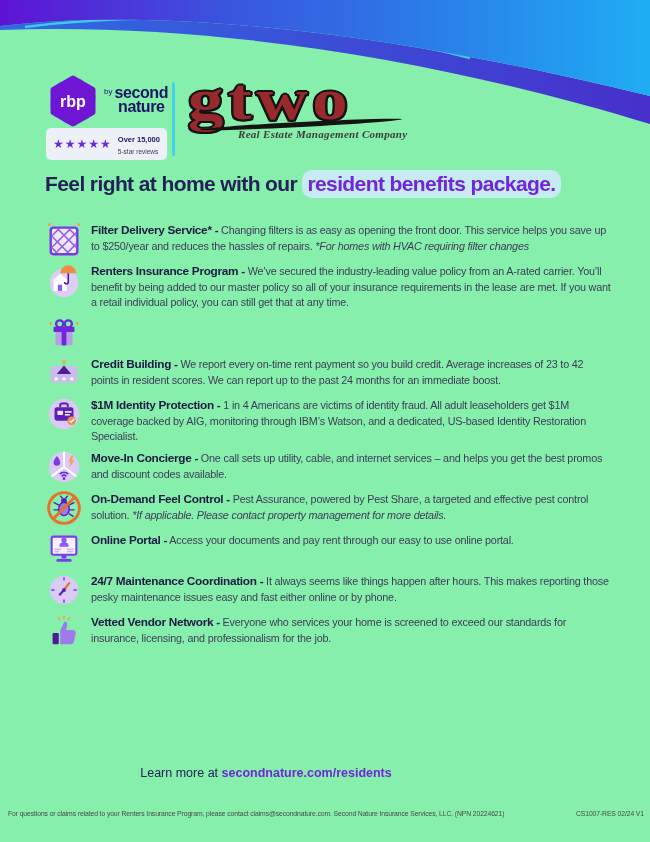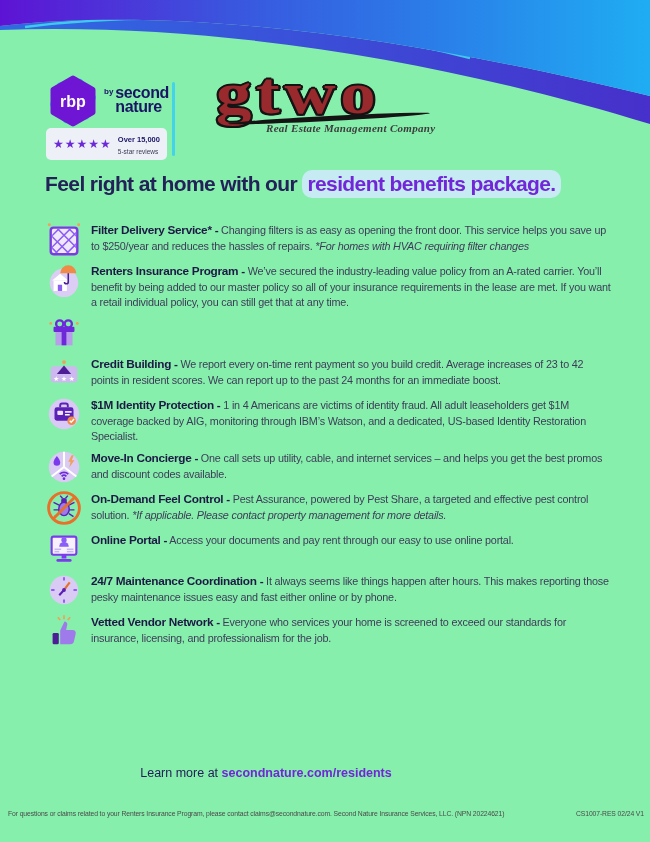--- a/index.html
+++ b/index.html
@@ -5,32 +5,32 @@
   html,body{margin:0;padding:0;background:#fff;}
   .page{position:relative;width:650px;height:842px;background:#86efac;overflow:hidden;
         font-family:"Liberation Sans",sans-serif;}
 
   
   .wave{position:absolute;top:0;left:0;width:650px;height:210px;}
 
   
   .rbp-badge{position:absolute;left:46px;top:74px;width:54px;height:54px;}
   .brand{position:absolute;left:104px;top:86px;display:flex;gap:2px;}
-  .brand .by{font-size:8px;font-weight:bold;color:#1B1464;margin-top:1px;}
+  .brand .by{font-size:8px;font-weight:normal;color:#1B1464;margin-top:1px;}
   .brand-words{font-weight:bold;font-size:16px;line-height:14px;color:#1B1464;
-               letter-spacing:-0.4px;text-align:left;}
+               letter-spacing:-0.4px;text-align:center;}
   .rating{position:absolute;left:46px;top:128px;background:#EDF0F7;border-radius:5px;
           padding:4px 7px;display:flex;align-items:center;gap:6px;}
   .stars{color:#6D28D9;font-size:12px;letter-spacing:1px;line-height:12px;}
   .rating-text{line-height:9px;}
   .rating-text .l1{font-size:7.5px;font-weight:bold;color:#1B1464;}
   .rating-text .l2{font-size:6.5px;color:#3A3A55;}
   .divider{position:absolute;left:172px;top:82px;width:3px;height:74px;
            background:#44D4EA;border-radius:2px;}
-  .gtwo{position:absolute;left:188px;top:64px;width:240px;height:80px;margin-left:28px;}
+  .gtwo{position:absolute;left:188px;top:70px;width:240px;height:80px;}
   .gtwo-name{font-family:"Liberation Serif",serif;font-weight:bold;font-size:60px;
              line-height:58px;color:#98292D;letter-spacing:4px;transform:scaleX(1.18);
              transform-origin:left center;
              text-shadow:2px 0 0 #141414,-2px 0 0 #141414,0 2px 0 #141414,0 -2px 0 #141414,
                          1.5px 1.5px #141414,-1.5px 1.5px #141414,1.5px -1.5px #141414,-1.5px -1.5px #141414;}
   .gtwo-underline{position:absolute;left:12px;top:52px;width:202px;height:5px;
                   background:#141414;border-radius:50%;transform:rotate(-3deg);}
   .gtwo-tagline{position:absolute;left:50px;top:58px;font-family:"Liberation Serif",serif;
                 font-weight:bold;font-size:11px;color:#3C3C3C;white-space:nowrap;letter-spacing:0.3px;font-style:italic;}
 

